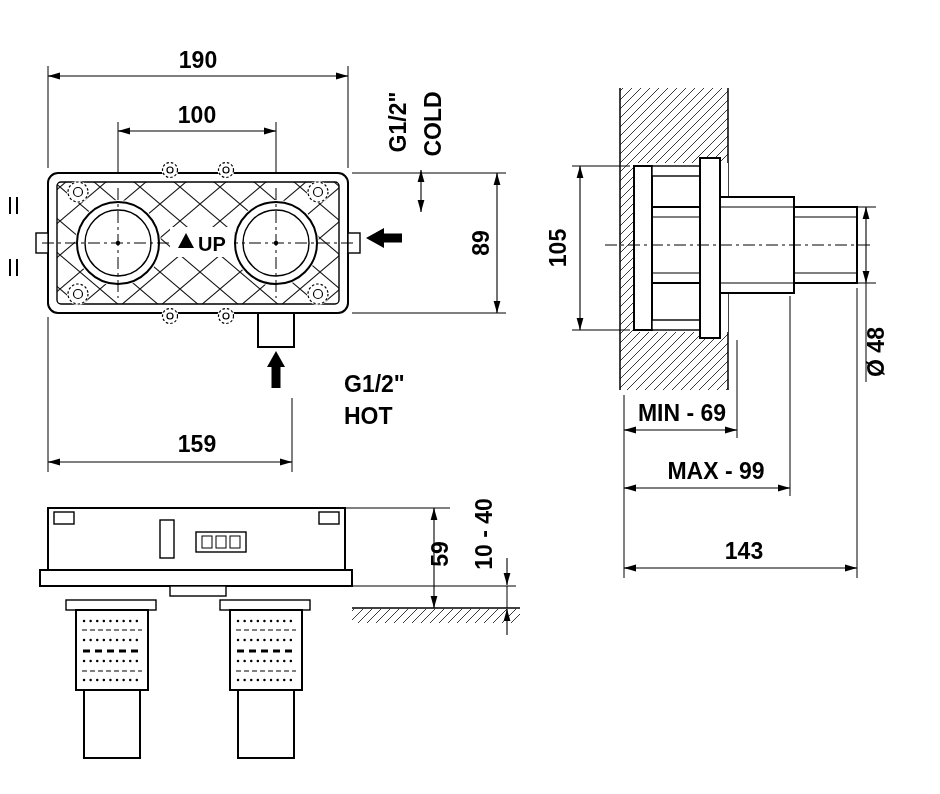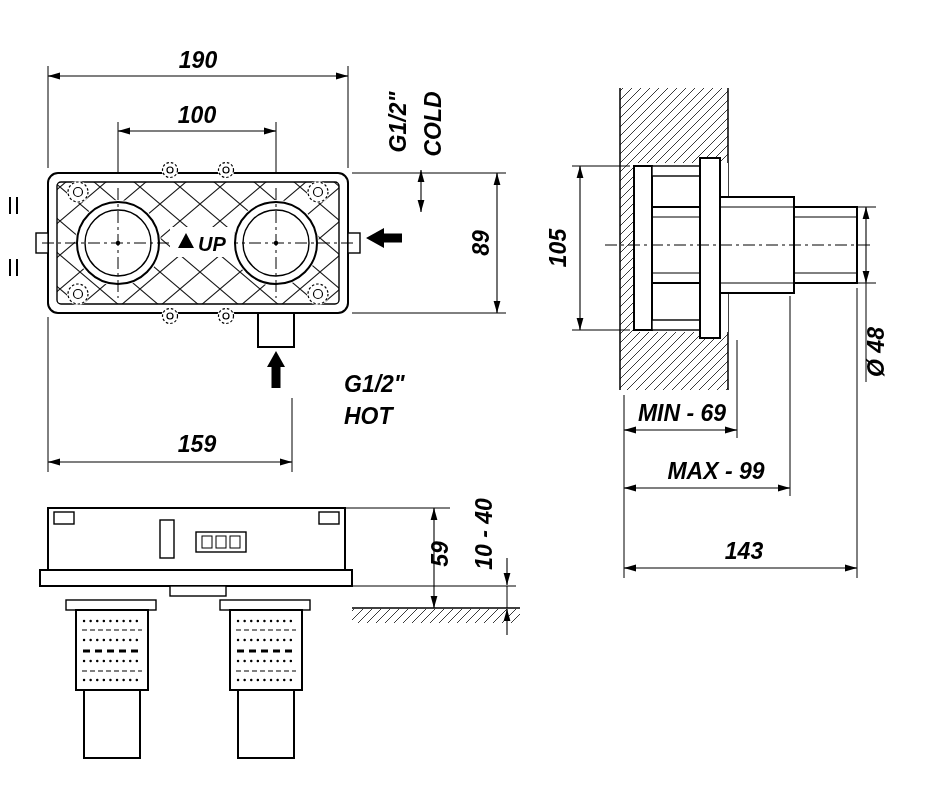--- a/index.html
+++ b/index.html
@@ -1,16 +1,16 @@
 <!DOCTYPE html>
 <html><head>
 <meta charset="utf-8">
 <style>
   html,body{margin:0;padding:0;background:#fff;}
-  .page{width:940px;height:794px;background:#ffffff;position:relative;font-family:"Liberation Sans",sans-serif;font-style:italic;}
+  .page{width:940px;height:794px;background:#ffffff;position:relative;font-family:"Liberation Sans",sans-serif;}
   svg{display:block;}
   .obj{fill:#fff;stroke:#000;stroke-width:2;}
   .obj1{fill:#fff;stroke:#000;stroke-width:1.4;}
   .thin{stroke:#000;stroke-width:1;fill:none;}
   .dim{stroke:#000;stroke-width:1.1;fill:none;}
   .cl{stroke:#000;stroke-width:1;fill:none;stroke-dasharray:12 4 3 4;}
   .txt{font-family:"Liberation Sans",sans-serif;font-size:23px;font-weight:bold;fill:#000;}
   .txts{font-family:"Liberation Sans",sans-serif;font-size:20px;font-weight:bold;fill:#000;}
   .fillb{fill:#000;stroke:none;}
   .flowero{fill:#fff;stroke:#000;stroke-width:1.2;stroke-dasharray:2.5 2;}

